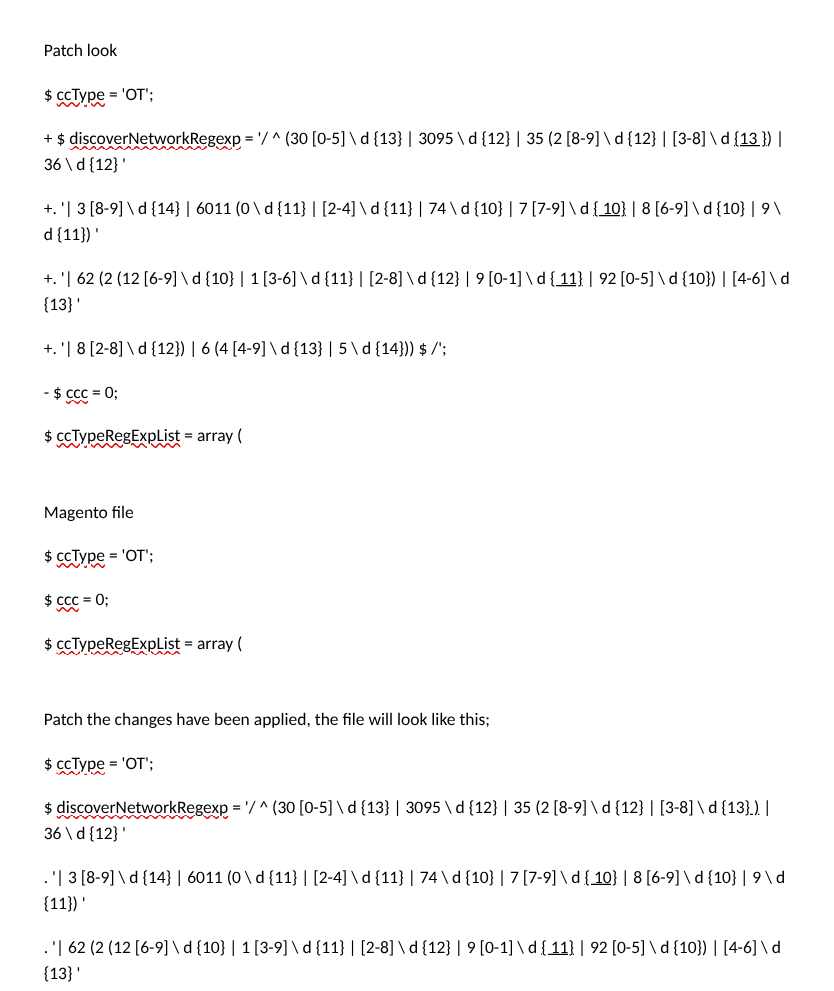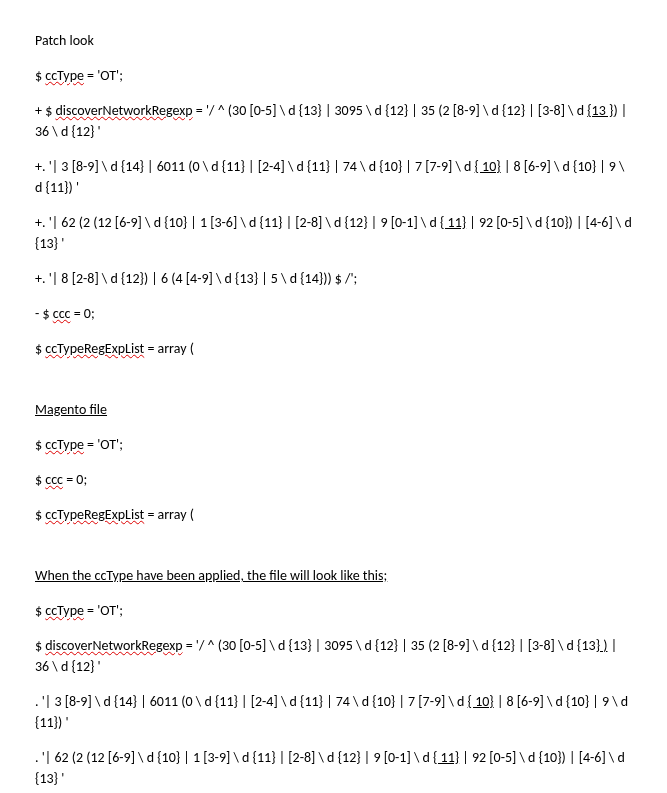--- a/index.html
+++ b/index.html
@@ -11,21 +11,20 @@
     padding: 30px 35px;
     width: 667px;
     box-sizing: border-box;
     line-height: 1.5;
   }
   p {
     margin: 0 0 14px 0;
   }
   .section-gap {
     margin-top: 40px;
-    text-decoration: underline;
   }
   .squiggle {
     text-decoration-line: underline;
     text-decoration-style: wavy;
     text-decoration-color: #d00;
     text-decoration-thickness: 1px;
   }
   .squiggle-blue {
     text-decoration-line: underline;
     text-decoration-style: wavy;
@@ -54,21 +53,21 @@
 <p><span>$ </span><span class="squiggle">ccTypeRegExpList</span><span> = array (</span></p>
 
 <p class="section-gap">Magento file</p>
 
 <p><span>$ </span><span class="squiggle">ccType</span><span> = 'OT';</span></p>
 
 <p><span>$ </span><span class="squiggle">ccc</span><span> = 0;</span></p>
 
 <p><span>$ </span><span class="squiggle">ccTypeRegExpList</span><span> = array (</span></p>
 
-<p class="section-gap">When the ccType have been applied, the file will look like this;</p>
+<p class="section-gap">Patch the changes have been applied, the file will look like this;</p>
 
 <p><span>$ </span><span class="squiggle">ccType</span><span> = 'OT';</span></p>
 
 <p><span>$ </span><span class="squiggle">discoverNetworkRegexp</span><span> = '/ ^ (30 [0-5] \ d {13} | 3095 \ d {12} | 35 (2 [8-9] \ d {12} | [3-8] \ d {13</span><span class="squiggle-blue">} )</span><span> | 36 \ d {12} '</span></p>
 
 <p><span>. '| 3 [8-9] \ d {14} | 6011 (0 \ d {11} | [2-4] \ d {11} | 74 \ d {10} | 7 [7-9] \ d </span><span class="squiggle-blue">{ 10}</span><span> | 8 [6-9] \ d {10} | 9 \ d {11}) '</span></p>
 
 <p><span>. '| 62 (2 (12 [6-9] \ d {10} | 1 [3-9] \ d {11} | [2-8] \ d {12} | 9 [0-1] \ d </span><span class="squiggle-blue">{ 11}</span><span> | 92 [0-5] \ d {10}) | [4-6] \ d {13} '</span></p>
 
 </body></html>

